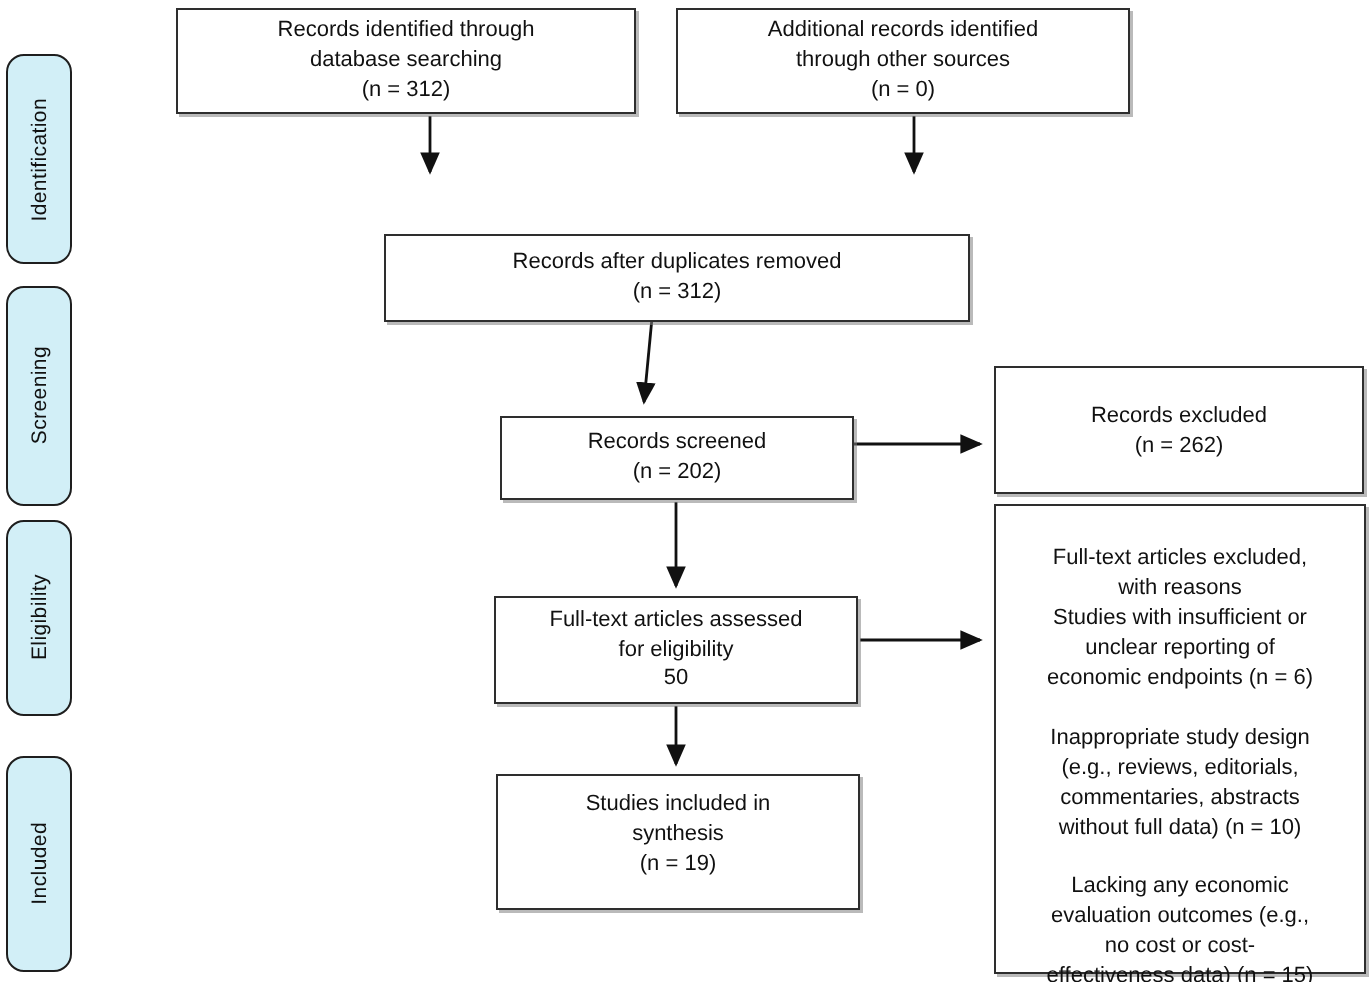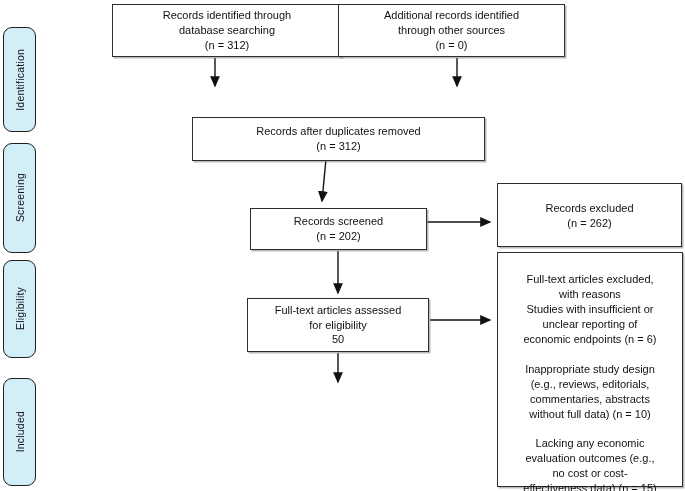--- a/index.html
+++ b/index.html
@@ -28,21 +28,21 @@
     justify-content: center;
     text-align: center;
     color: #111111;
     font-size: 11px;
     line-height: 1.36;
   }
   .box-text { white-space: pre-line; display: block; width: 100%; }
   .box.top-align { align-items: flex-start; }
 
   
-  .b-records-db        { left: 112px; top: 4px;   width: 230px; height: 53px; }
+  .b-records-db        { left: 88px; top: 4px;   width: 230px; height: 53px; }
   .b-records-other     { left: 338px; top: 4px;   width: 227px; height: 53px; }
   .b-duplicates        { left: 192px; top: 93px;  width: 293px; height: 44px; margin-top: 24px; }
   .b-screened          { left: 250px; top: 208px; width: 177px; height: 42px; }
   .b-excluded          { left: 497px; top: 183px; width: 185px; height: 64px; padding-top: 17px; }
   .b-fulltext          { left: 247px; top: 298px; width: 182px; height: 54px; }
   .b-fulltext-excluded { left: 497px; top: 252px; width: 186px; height: 235px; padding-top: 19px; }
   .b-included          { left: 248px; top: 387px; width: 182px; height: 68px; padding-top: 7px; }
 
   
   .stage {
@@ -146,14 +146,19 @@
 (e.g., reviews, editorials,
 commentaries, abstracts
 without full data) (n = 10)
 
 Lacking any economic
 evaluation outcomes (e.g.,
 no cost or cost-
 effectiveness data) (n = 15)</span>
   </div>
 
+  <div class="box b-included top-align">
+    <span class="box-text">Studies included in
+synthesis
+(n = 19)</span>
+  </div>
 
 </div>
 
 </body></html>

